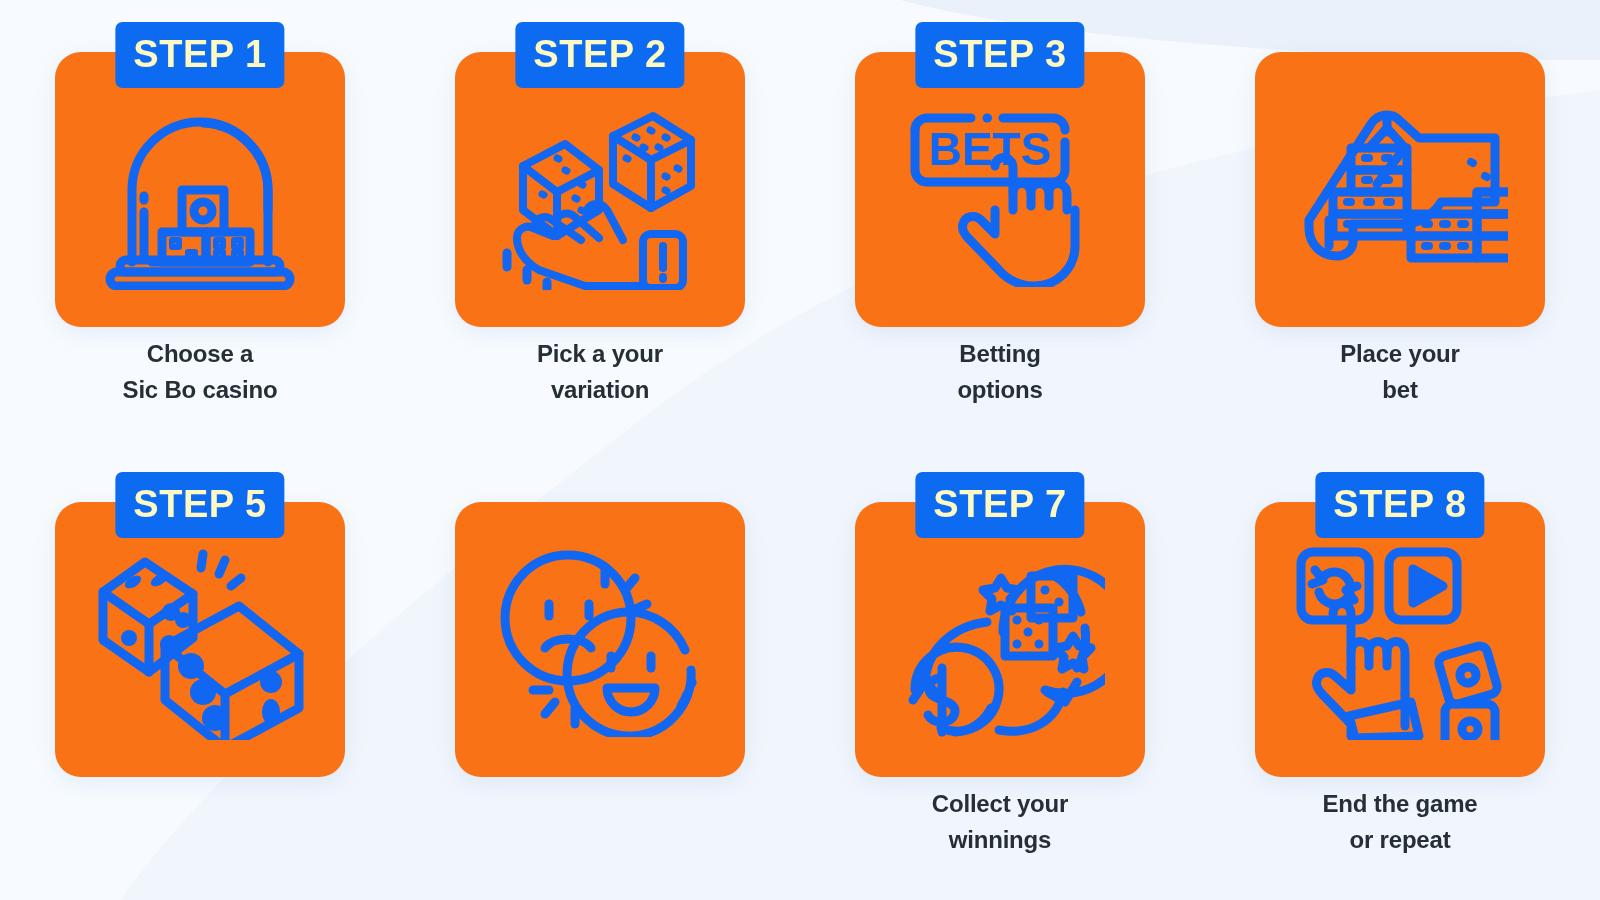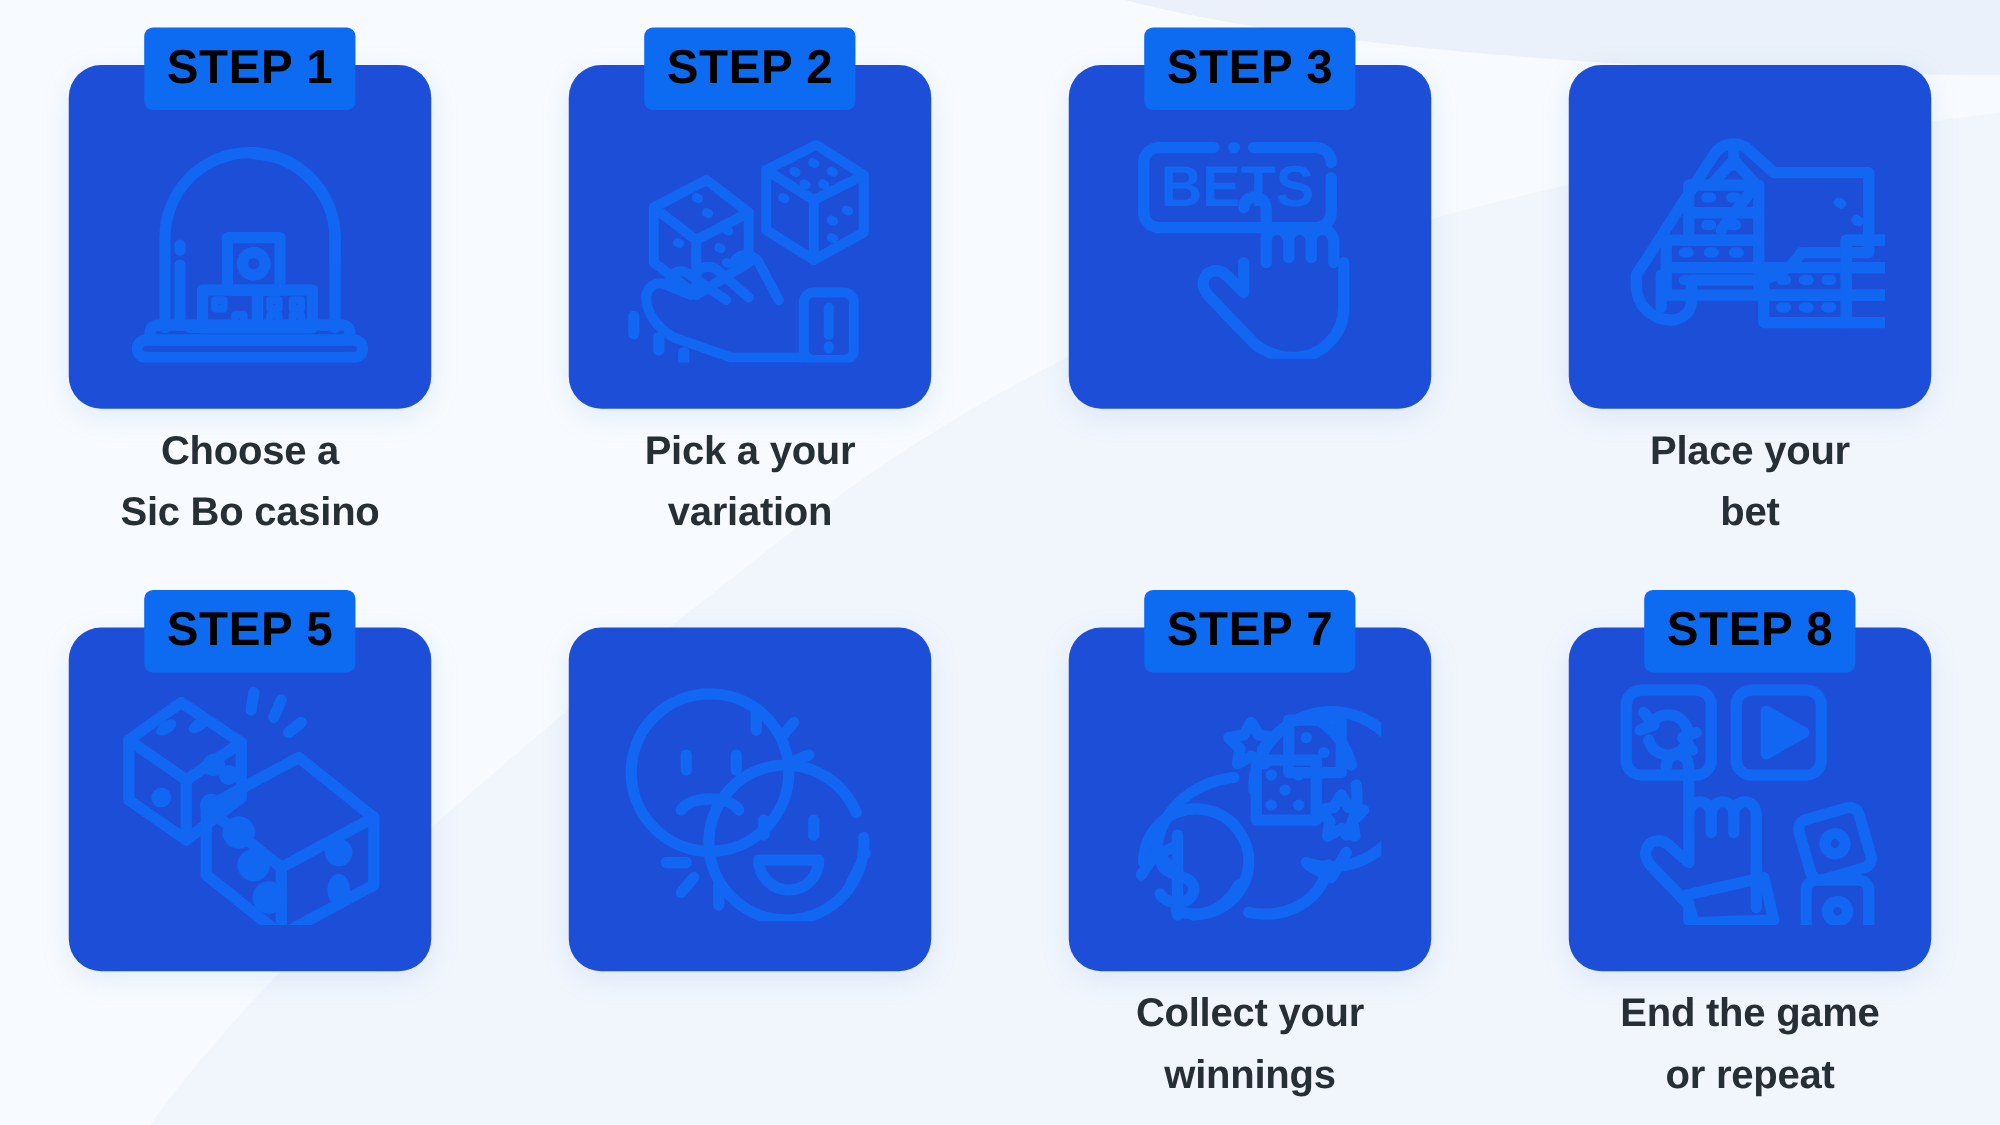--- a/index.html
+++ b/index.html
@@ -40,57 +40,57 @@
     width: 400px;
     height: 450px;
   }
 
   .badge {
     position: absolute;
     top: 22px;
     left: 50%;
     transform: translateX(-50%);
     background: #0d6bf2;
-    color: #000000;
+    color: #fef9c3;
     font-size: 38px;
     font-weight: bold;
     letter-spacing: 0.5px;
     line-height: 1;
     padding: 13px 18px 15px 18px;
     border-radius: 7px;
     white-space: nowrap;
     z-index: 3;
   }
 
   .card {
     position: absolute;
     top: 52px;
     left: 50%;
     transform: translateX(-50%);
     width: 290px;
     height: 275px;
-    background: #1d4ed8;
+    background: #f97316;
     border-radius: 26px;
     box-shadow: 0 6px 22px rgba(126, 163, 214, 0.16);
     display: flex;
     align-items: center;
     justify-content: center;
     z-index: 2;
   }
 
   .card svg { display: block; }
 
   .label {
     position: absolute;
     top: 336px;
     left: 0;
     width: 400px;
     text-align: center;
     color: #262f36;
-    font-size: 32px;
+    font-size: 24px;
     font-weight: bold;
     line-height: 1.52;
     letter-spacing: -0.2px;
     white-space: pre-line;
   }
 </style>
 </head>
 <body>
 
 <div class="bg-swoosh">
@@ -194,20 +194,22 @@
         <text x="95" y="73" font-family="'Liberation Sans',sans-serif" font-size="46" font-weight="bold" fill="#1167f2" stroke="none" text-anchor="middle">BETS</text>
 
         <path d="M100 74 C100 68 106 64 112 66 C116 68 118 72 118 76 L118 118"></path>
         <path d="M118 100 C118 94 124 90 130 92 C134 94 136 98 136 102 L136 114"></path>
         <path d="M136 100 C136 94 142 90 148 92 C152 94 154 98 154 102 L154 114"></path>
         <path d="M154 100 C154 94 160 90 166 92 C170 94 172 98 172 102 L172 118"></path>
         <path d="M100 118 L100 142 L86 128 C80 122 70 124 68 132 C66 138 70 143 74 147
                  L104 178 C112 188 126 194 140 194 C162 194 180 176 180 154 L180 118"></path>
       </svg>
     </div>
+    <div class="label">Betting
+options</div>
   </div>
 
   <div class="step-cell">
     <div class="card">
       <svg width="215" height="195" viewBox="0 0 215 195" fill="none" stroke="#1167f2" stroke-width="9" stroke-linecap="round" stroke-linejoin="round">
 
         <path d="M16 128 L78 32 C84 22 98 20 106 28 L126 46 L202 46 L202 110 L148 110
                  C140 124 124 132 110 132 L60 132 L60 150 C60 158 52 164 44 164
                  C28 164 16 152 16 136 Z"></path>
         <path d="M36 128 L36 154"></path>

